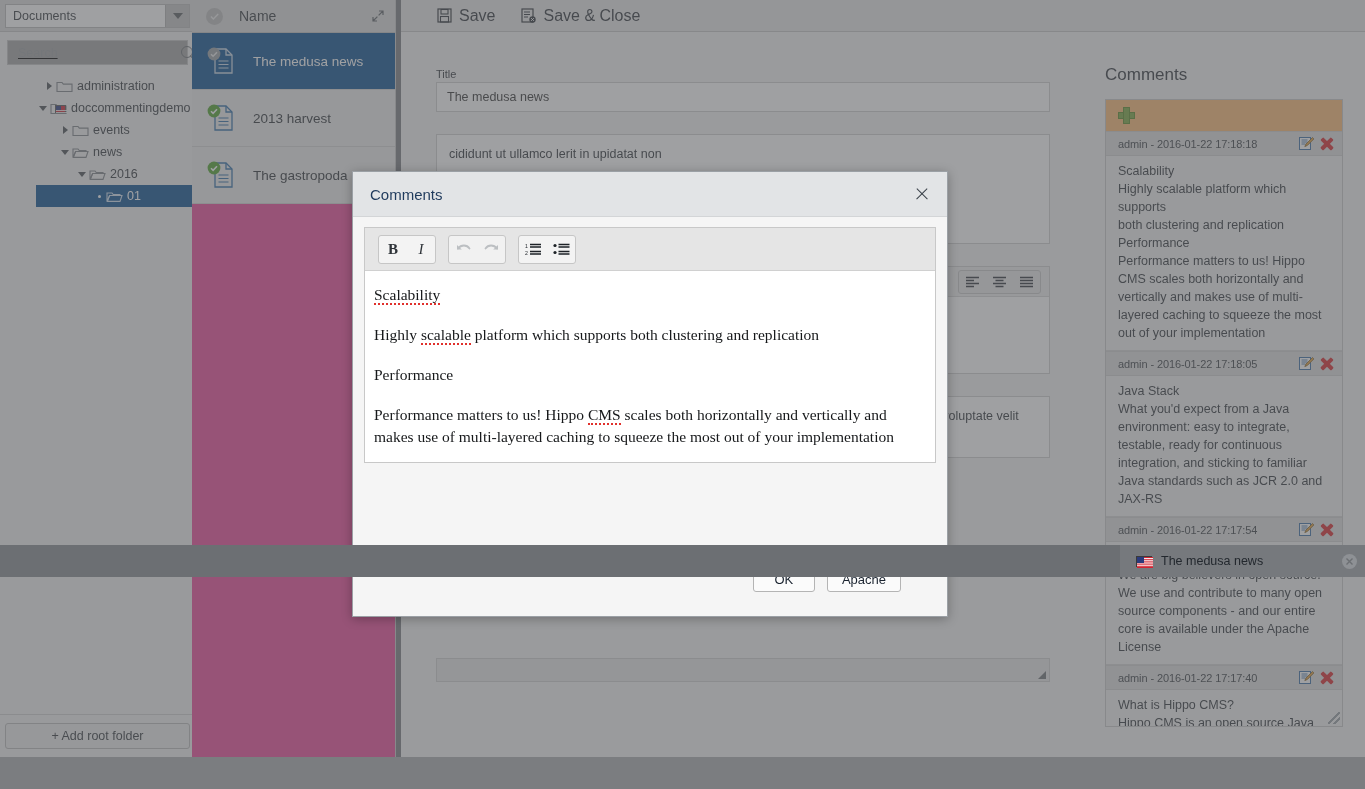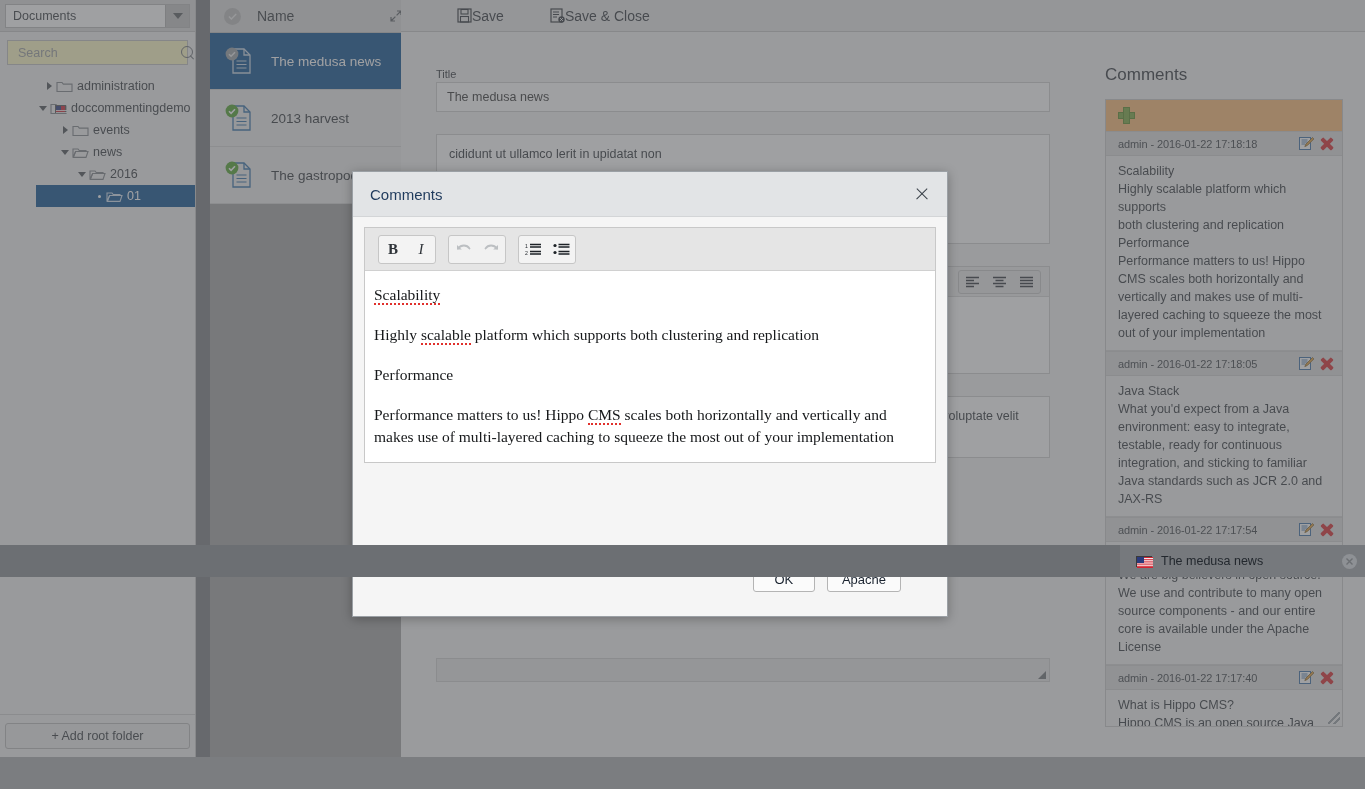--- a/index.html
+++ b/index.html
@@ -38,22 +38,22 @@
     width: 24px; height: 22px; background: #c4c4c4;
     display: flex; align-items: center; justify-content: center;
     border-left: 1px solid #b0b0b0;
   }
   .caret-down {
     width: 0; height: 0; border-left: 5px solid transparent;
     border-right: 5px solid transparent; border-top: 6px solid #5a5d61;
   }
   .search-wrap { padding: 8px 7px 6px 7px; }
   .search-box {
-    height: 25px; background: #fef9c3; border: 1px solid #c2c2c2;
-    display: flex; align-items: center; padding: 0 6px 0 8px;
+    height: 25px; background: #a3a3a3; border: 1px solid #c2c2c2;
+    display: flex; align-items: center; padding: 0 6px 0 8px; text-decoration: underline;
   }
   .search-box input {
     flex: 1; border: 0; outline: 0; font-size: 12.5px;
     font-family: "Liberation Sans", sans-serif; color: #44484c; background: transparent;
   }
   .search-box input::placeholder { color: #9a9da1; }
   .mag { width: 14px; height: 14px; position: relative; flex: none; }
   .mag::before {
     content: ""; position: absolute; left: 0; top: 0; width: 10px; height: 10px;
     border: 1.4px solid #6d7175; border-radius: 50%;
@@ -98,22 +98,22 @@
     border-top: 1px solid #cfcfcf;
   }
   .add-root-btn {
     width: 100%; height: 26px; background: #ececec; border: 1px solid #b9b9b9;
     border-radius: 3px; font-size: 12.5px; color: #32373c; cursor: pointer;
     font-family: "Liberation Sans", sans-serif;
   }
 
   
   .list-panel {
-    position: absolute; left: 210px; top: 0; width: 204px; height: 757px;
-    background: #a3a3a3; border-right: 1px solid #c9c9c9;
+    position: absolute; left: 192px; top: 0; width: 204px; height: 757px;
+    background: #ec4899; border-right: 1px solid #c9c9c9;
   }
   .list-head {
     height: 33px; background: #dcdcdc; border-bottom: 1px solid #c0c0c0;
     display: flex; align-items: center; padding: 0 10px 0 14px;
   }
   .head-check {
     width: 17px; height: 17px; border-radius: 50%; background: #bdbdbd;
     display: flex; align-items: center; justify-content: center; margin-right: 16px;
   }
   .head-check svg { display: block; }
@@ -129,21 +129,21 @@
   .doc-row.sel .lbl { color: #fff; }
 
   
   .main {
     position: absolute; left: 401px; top: 0; right: 0; height: 757px; background: #f2f2f2;
   }
   .toolbar {
     height: 32px; background: #e8e8e8; border-bottom: 1px solid #c6c6c6;
     display: flex; align-items: center; padding-left: 36px; gap: 26px;
   }
-  .tbtn { display: flex; align-items: center; font-size: 14px; color: #2f343a; cursor: pointer; margin-left: 20px; }
+  .tbtn { display: flex; align-items: center; gap: 7px; font-size: 16px; color: #2f343a; cursor: pointer; }
   .content-area {
     position: absolute; left: 0; top: 32px; right: 0; bottom: 0; background: #f2f2f2;
     display: flex;
   }
   .doc-col { width: 684px; padding: 36px 35px 0 35px; position: relative; }
   .field-label { font-size: 11px; color: #2f343a; margin-bottom: 2px; }
   .text-input {
     height: 30px; background: #fff; border: 1px solid #cfcfcf;
     display: flex; align-items: center; padding: 0 10px; font-size: 12.5px; color: #333;
   }

